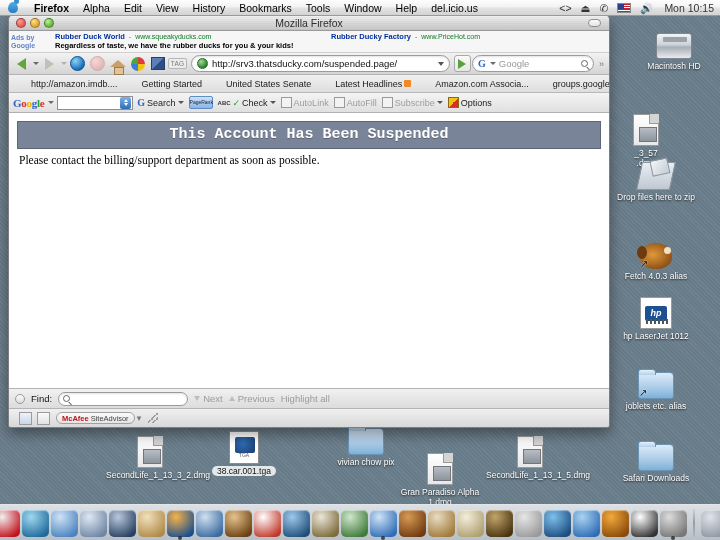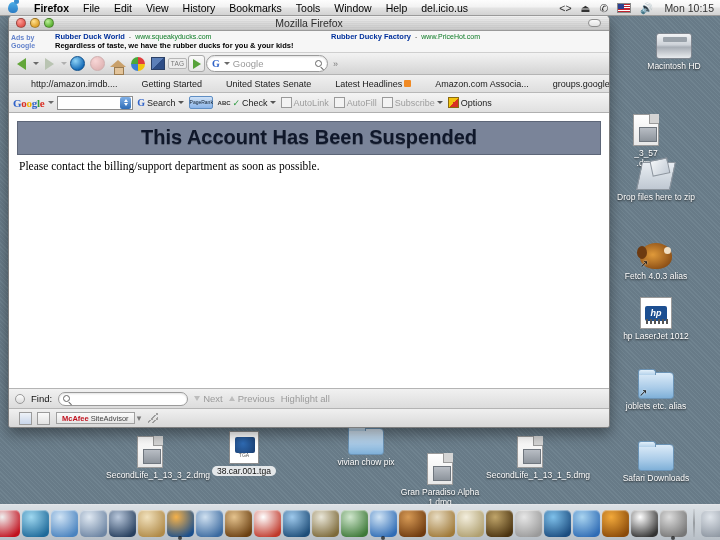--- a/index.html
+++ b/index.html
@@ -246,25 +246,25 @@
 
   
   #content {
     flex: 1 1 auto; background: #fff; overflow: hidden; position: relative;
     border-bottom: 1px solid #b4b4b4;
   }
   #suspend-banner {
     margin: 8px 8px 0 8px;
     background: #7a8499;
     border: 1px solid #5d6678;
-    color: #0f172a;
+    color: #ffffff;
     text-align: center;
-    font-size: 20px; font-weight: bold;
+    font-size: 15px; font-weight: bold;
     padding: 4px 0 5px 0;
-    font-family: Liberation Sans, sans-serif;
+    font-family: Liberation Mono, monospace;
     text-shadow: 0 1px 0 rgba(0,0,0,0.25);
   }
   #suspend-msg {
     margin: 5px 0 0 10px;
     font-family: "Liberation Serif", serif;
     font-size: 11.5px; color: #000;
   }
 
   
   #findbar {
@@ -293,21 +293,21 @@
   #statusbar {
     height: 18px; flex: 0 0 18px;
     background: linear-gradient(to bottom, #f0f0f0, #d8d8d8);
     display: flex; align-items: center; padding: 0 5px;
     font-size: 9px; color: #1a1a1a;
   }
   #status-text { flex: 1 1 auto; }
   .sb-ic { width: 13px; height: 13px; margin-left: 5px; border: 1px solid #9b9b9b; background: linear-gradient(to bottom,#fafafa,#e2e2e2); }
   .sb-ic.doc { background: linear-gradient(to bottom,#eef2f8,#c9d6ea); }
   .mcafee {
-    margin-left: 6px; height: 12px; border: 1px solid #a0a0a0; border-radius: 0;
+    margin-left: 6px; height: 12px; border: 1px solid #a0a0a0; border-radius: 6px;
     background: linear-gradient(to bottom,#fbfbfb,#e4e4e4);
     display: flex; align-items: center; padding: 0 5px; gap: 2px; font-size: 7.5px;
   }
   .mc-red { color: #c1121f; font-weight: bold; }
   .mc-gray { color: #444; }
   .grip {
     margin-left: 5px; width: 10px; height: 10px;
     background:
       linear-gradient(135deg, transparent 45%, #9e9e9e 45% 55%, transparent 55%),
       linear-gradient(135deg, transparent 70%, #9e9e9e 70% 80%, transparent 80%);
@@ -447,21 +447,21 @@
   }
 </style>
 </head>
 <body>
 
 <div id="menubar">
   <div id="apple-menu">
     <div class="apple-glyph"></div>
   </div>
   <div class="menu-item bold">Firefox</div>
-  <div class="menu-item">File</div>
+  <div class="menu-item">Alpha</div>
   <div class="menu-item">Edit</div>
   <div class="menu-item">View</div>
   <div class="menu-item">History</div>
   <div class="menu-item">Bookmarks</div>
   <div class="menu-item">Tools</div>
   <div class="menu-item">Window</div>
   <div class="menu-item">Help</div>
   <div class="menu-item">del.icio.us</div>
 
   <div id="menu-extras">
@@ -584,20 +584,25 @@
     <div class="nav-btn">
         <span class="pinwheel"></span>
       </div>
     <div class="nav-btn">
         <span class="bluesq"></span>
       </div>
     <div class="nav-btn">
         <span class="tag-chip">TAG</span>
       </div>
 
+    <div id="urlbar">
+      <span class="favicon"></span>
+      <span id="url-text">http://srv3.thatsducky.com/suspended.page/</span>
+      <span class="url-caret"></span>
+    </div>
     <div class="go-btn">
         <span class="go-tri"></span>
       </div>
 
     <div id="searchbar">
       <span class="g-mark">G</span>
       <span class="tiny-caret"></span>
       <span id="search-placeholder">Google</span>
       <span class="mag"></span>
     </div>

